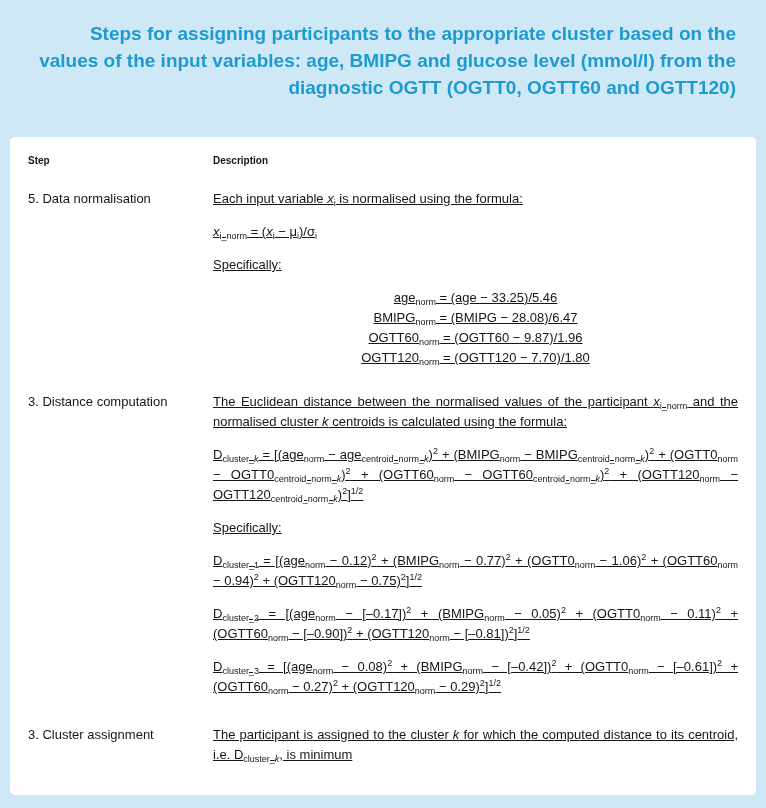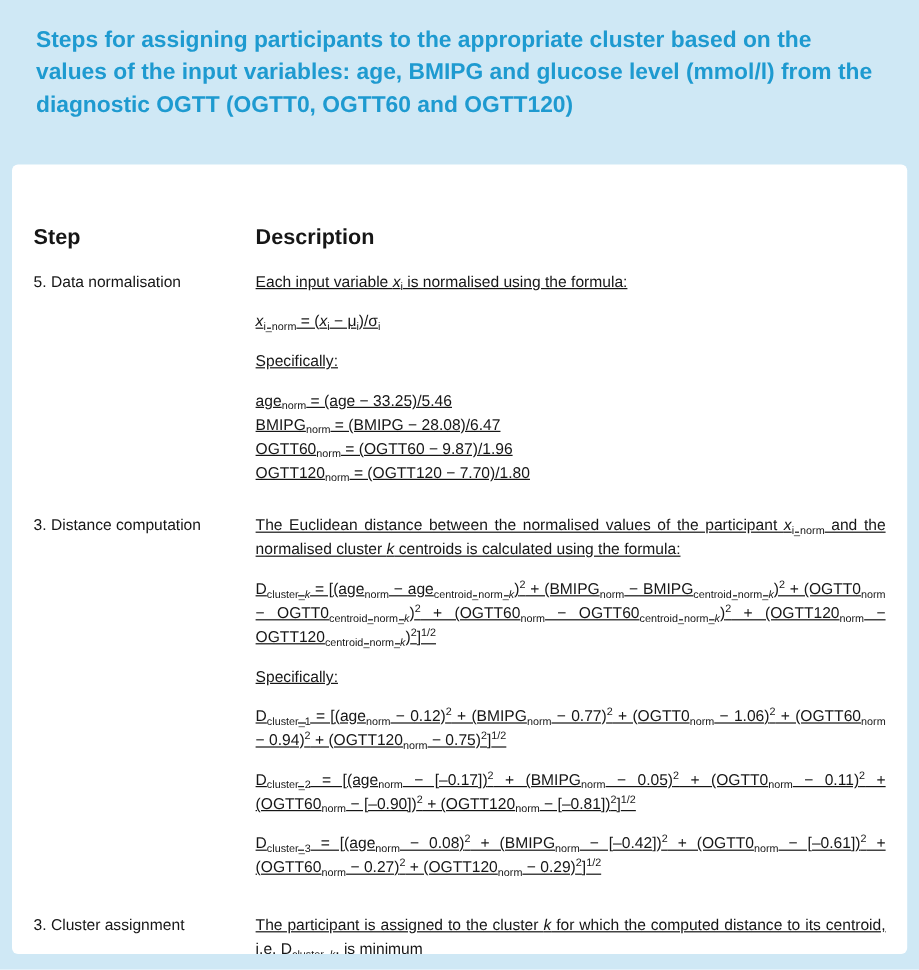--- a/index.html
+++ b/index.html
@@ -12,21 +12,21 @@
     background: #cfe8f5;
     font-family: "Liberation Sans", "DejaVu Sans", sans-serif;
     color: #161616;
     position: relative;
     overflow: hidden;
   }
   .title {
     margin: 0 auto;
     padding-top: 20px;
     width: 706px;
-    text-align: left;
+    text-align: right;
     font-size: 19px;
     line-height: 27px;
     font-weight: bold;
     color: #1e9ad0;
   }
   .panel {
     position: absolute;
     left: 10px;
     top: 137px;
     width: 746px;
@@ -39,42 +39,42 @@
   }
   .trow {
     display: grid;
     grid-template-columns: 185px 1fr;
   }
   .header-row {
     margin-bottom: 18px;
   }
   .header-cell {
     font-weight: bold;
-    font-size: 18px;
+    font-size: 10px;
     line-height: 20px;
-    margin-top: 36px;
   }
   .row-1 { margin-bottom: 24px; }
   .row-2 { margin-bottom: 28px; }
   .step-cell {
     font-size: 13px;
     line-height: 20px;
   }
   .desc-cell {
     font-size: 13px;
     line-height: 20px;
   }
   .desc-cell p {
     margin: 0 0 13px 0;
     font-size: 13px;
     line-height: 20px;
     text-decoration: underline;
   }
   .desc-cell p.line {
     margin: 0;
+    text-align: center;
   }
   .desc-cell p.justify {
     text-align: justify;
   }
   .desc-cell p:last-child,
   .line-group p:last-child {
     margin-bottom: 0;
   }
   sub {
     font-size: 9px;

